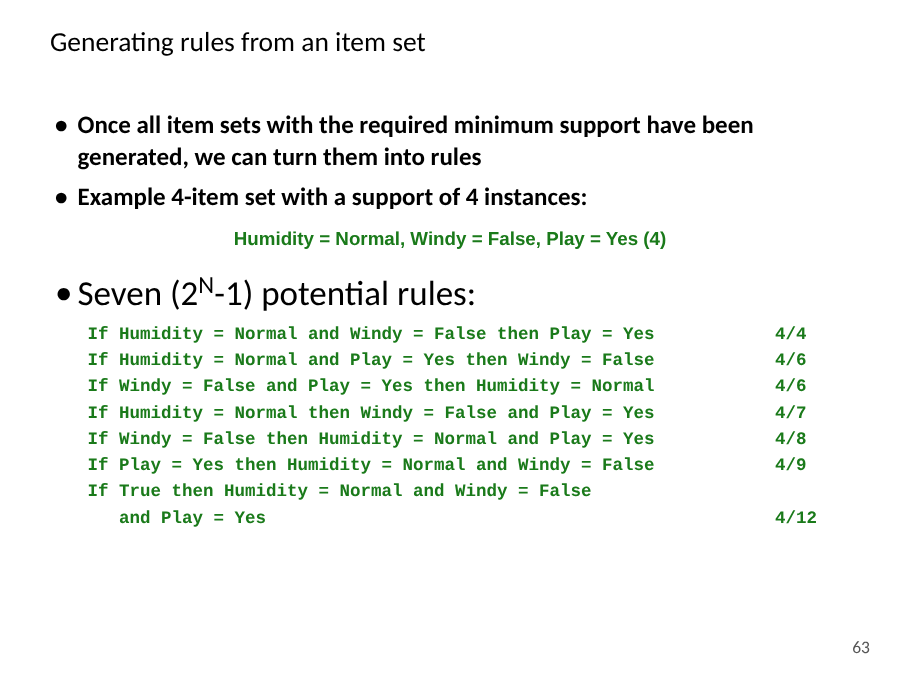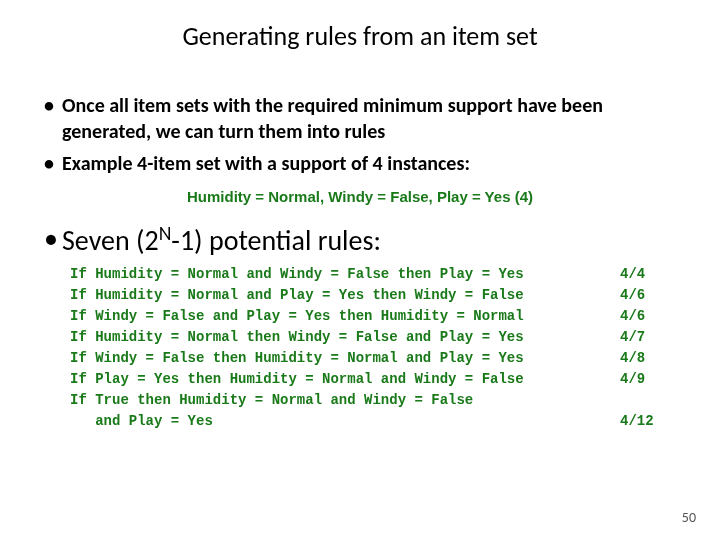--- a/index.html
+++ b/index.html
@@ -6,22 +6,21 @@
   body {
     width: 720px;
     height: 540px;
     background: #fff;
     font-family: Calibri, Arial, sans-serif;
     color: #000;
     position: relative;
     padding: 20px 40px;
   }
   .title {
-    text-align: center;
-    font-size: 26px;
+    font-size: 22px;
     font-weight: 400;
     margin-bottom: 40px;
     margin-top: 0px;
   }
   .bullets {
     list-style: none;
     margin-bottom: 12px;
     font-weight: bold;
   }
   .bullets li {
@@ -116,13 +115,13 @@
   <div class="rules-col rules-right" id="rules-right">4/4
 4/6
 4/6
 4/7
 4/8
 4/9
 
 4/12</div>
 </div>
 
-<div class="pagenum">50</div>
+<div class="pagenum">63</div>
 
 </body></html>

